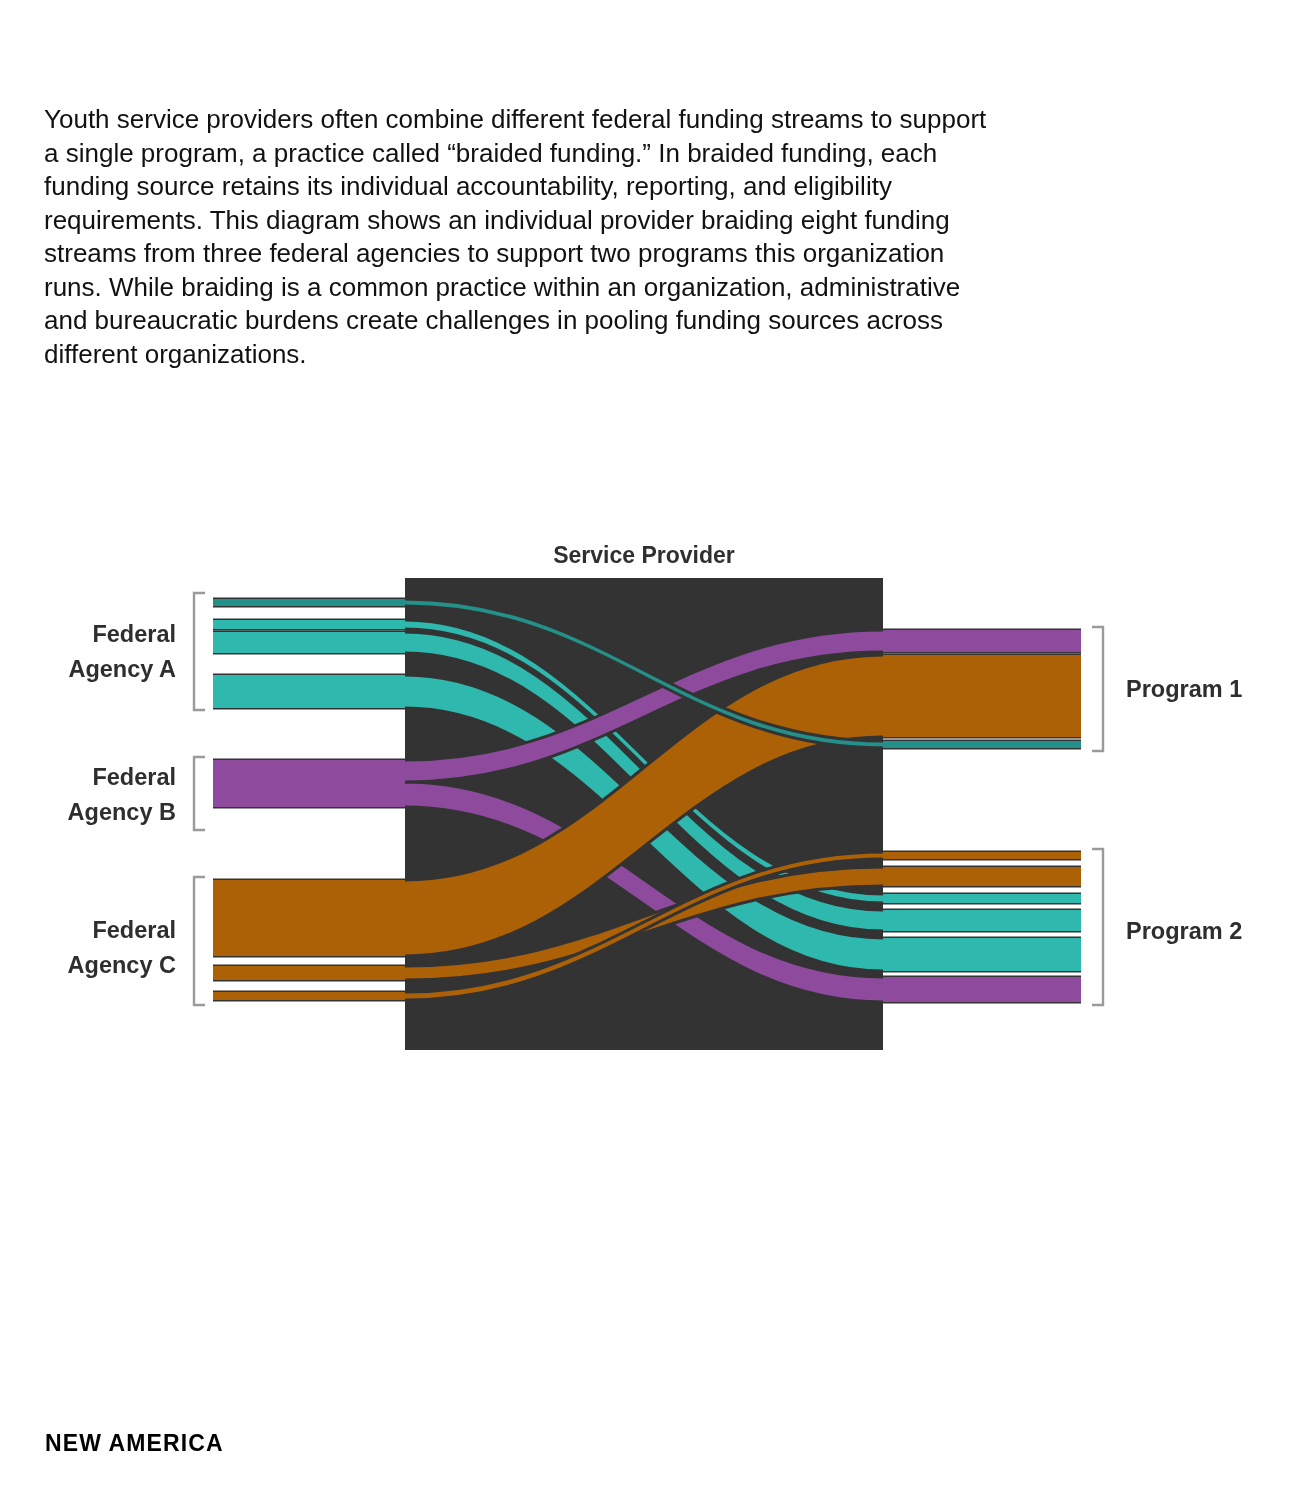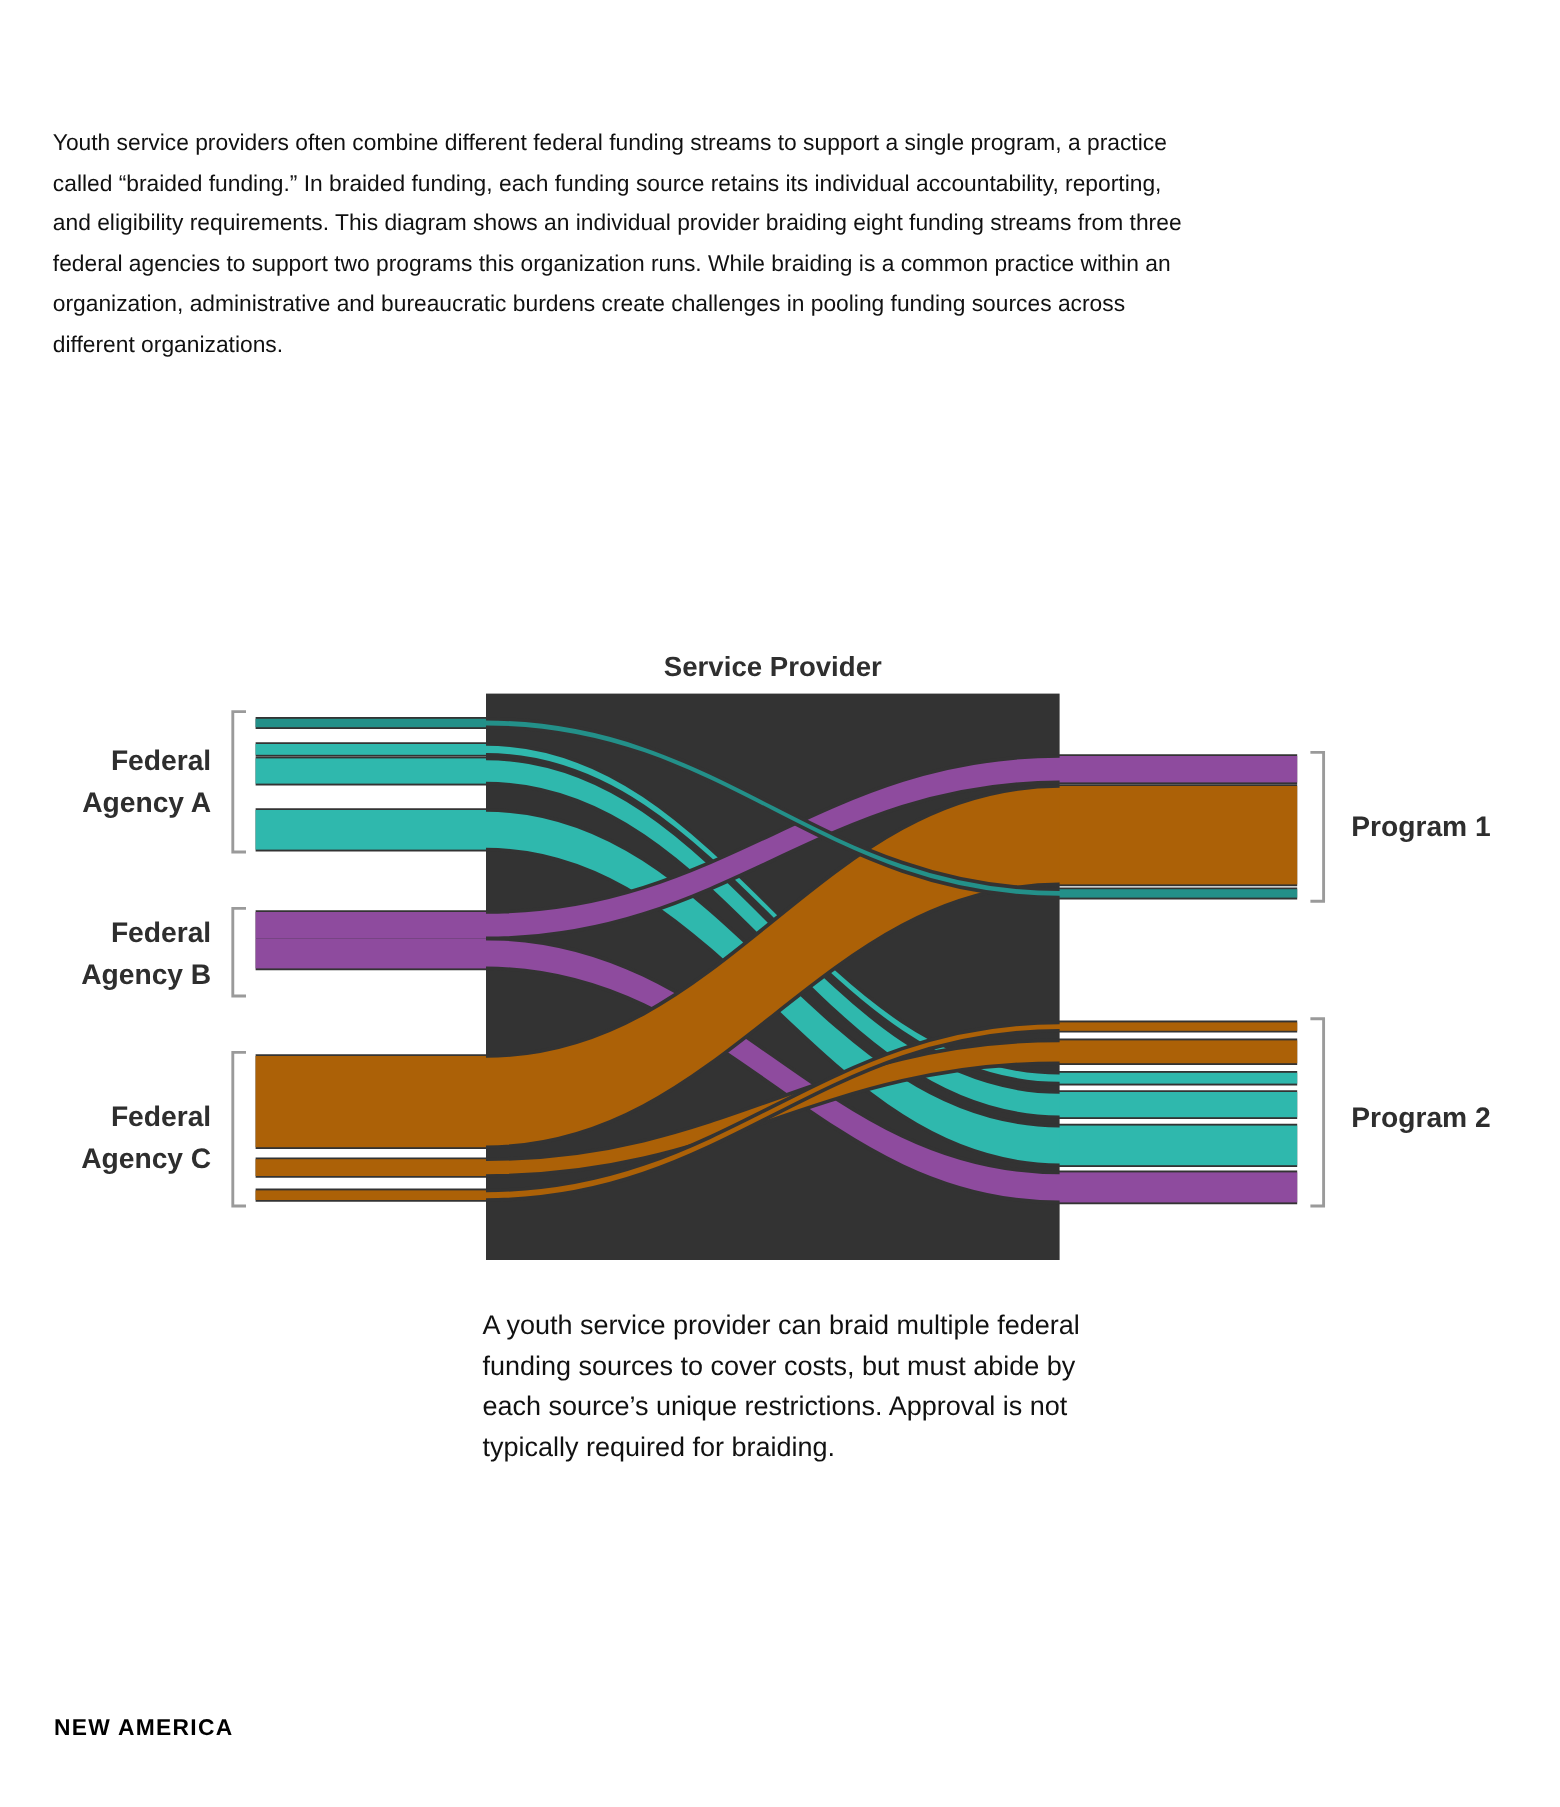--- a/index.html
+++ b/index.html
@@ -32,21 +32,21 @@
   }
   .fig-title .divider {
     font-weight: 400;
     padding: 0 2px;
   }
   .fig-desc {
     position: absolute;
     left: 44px;
     top: 103px;
     width: 960px;
-    font-size: 19px;
+    font-size: 26px;
     line-height: 33.5px;
     color: #111;
   }
   
   .diagram-wrap {
     position: absolute;
     left: 0;
     top: 520px;
     width: 1068px;
     height: 560px;
@@ -82,21 +82,21 @@
     width: 500px;
     font-size: 22.5px;
     line-height: 33.5px;
     color: #111;
   }
   
   .footer-logo {
     position: absolute;
     left: 45px;
     top: 1430px;
-    font-size: 19px;
+    font-size: 23px;
     font-weight: bold;
     letter-spacing: 1.1px;
     color: #000;
   }
 </style>
 </head>
 <body>
 
 <div class="page">
 
@@ -161,17 +161,16 @@
         <text class="side-label left" x="176" y="948">Agency C</text>
       </g>
 
       <g>
         <text class="side-label right" x="1126" y="672">Program 1</text>
         <text class="side-label right" x="1126" y="914">Program 2</text>
       </g>
     </svg>
   </div>
 
-  <div class="caption">A youth service provider can braid multiple federal funding sources to cover costs, but must abide by each source’s unique restrictions. Approval is not typically required for braiding.</div>
 
   <div class="footer-logo">NEW AMERICA</div>
 
 </div>
 
 </body></html>

